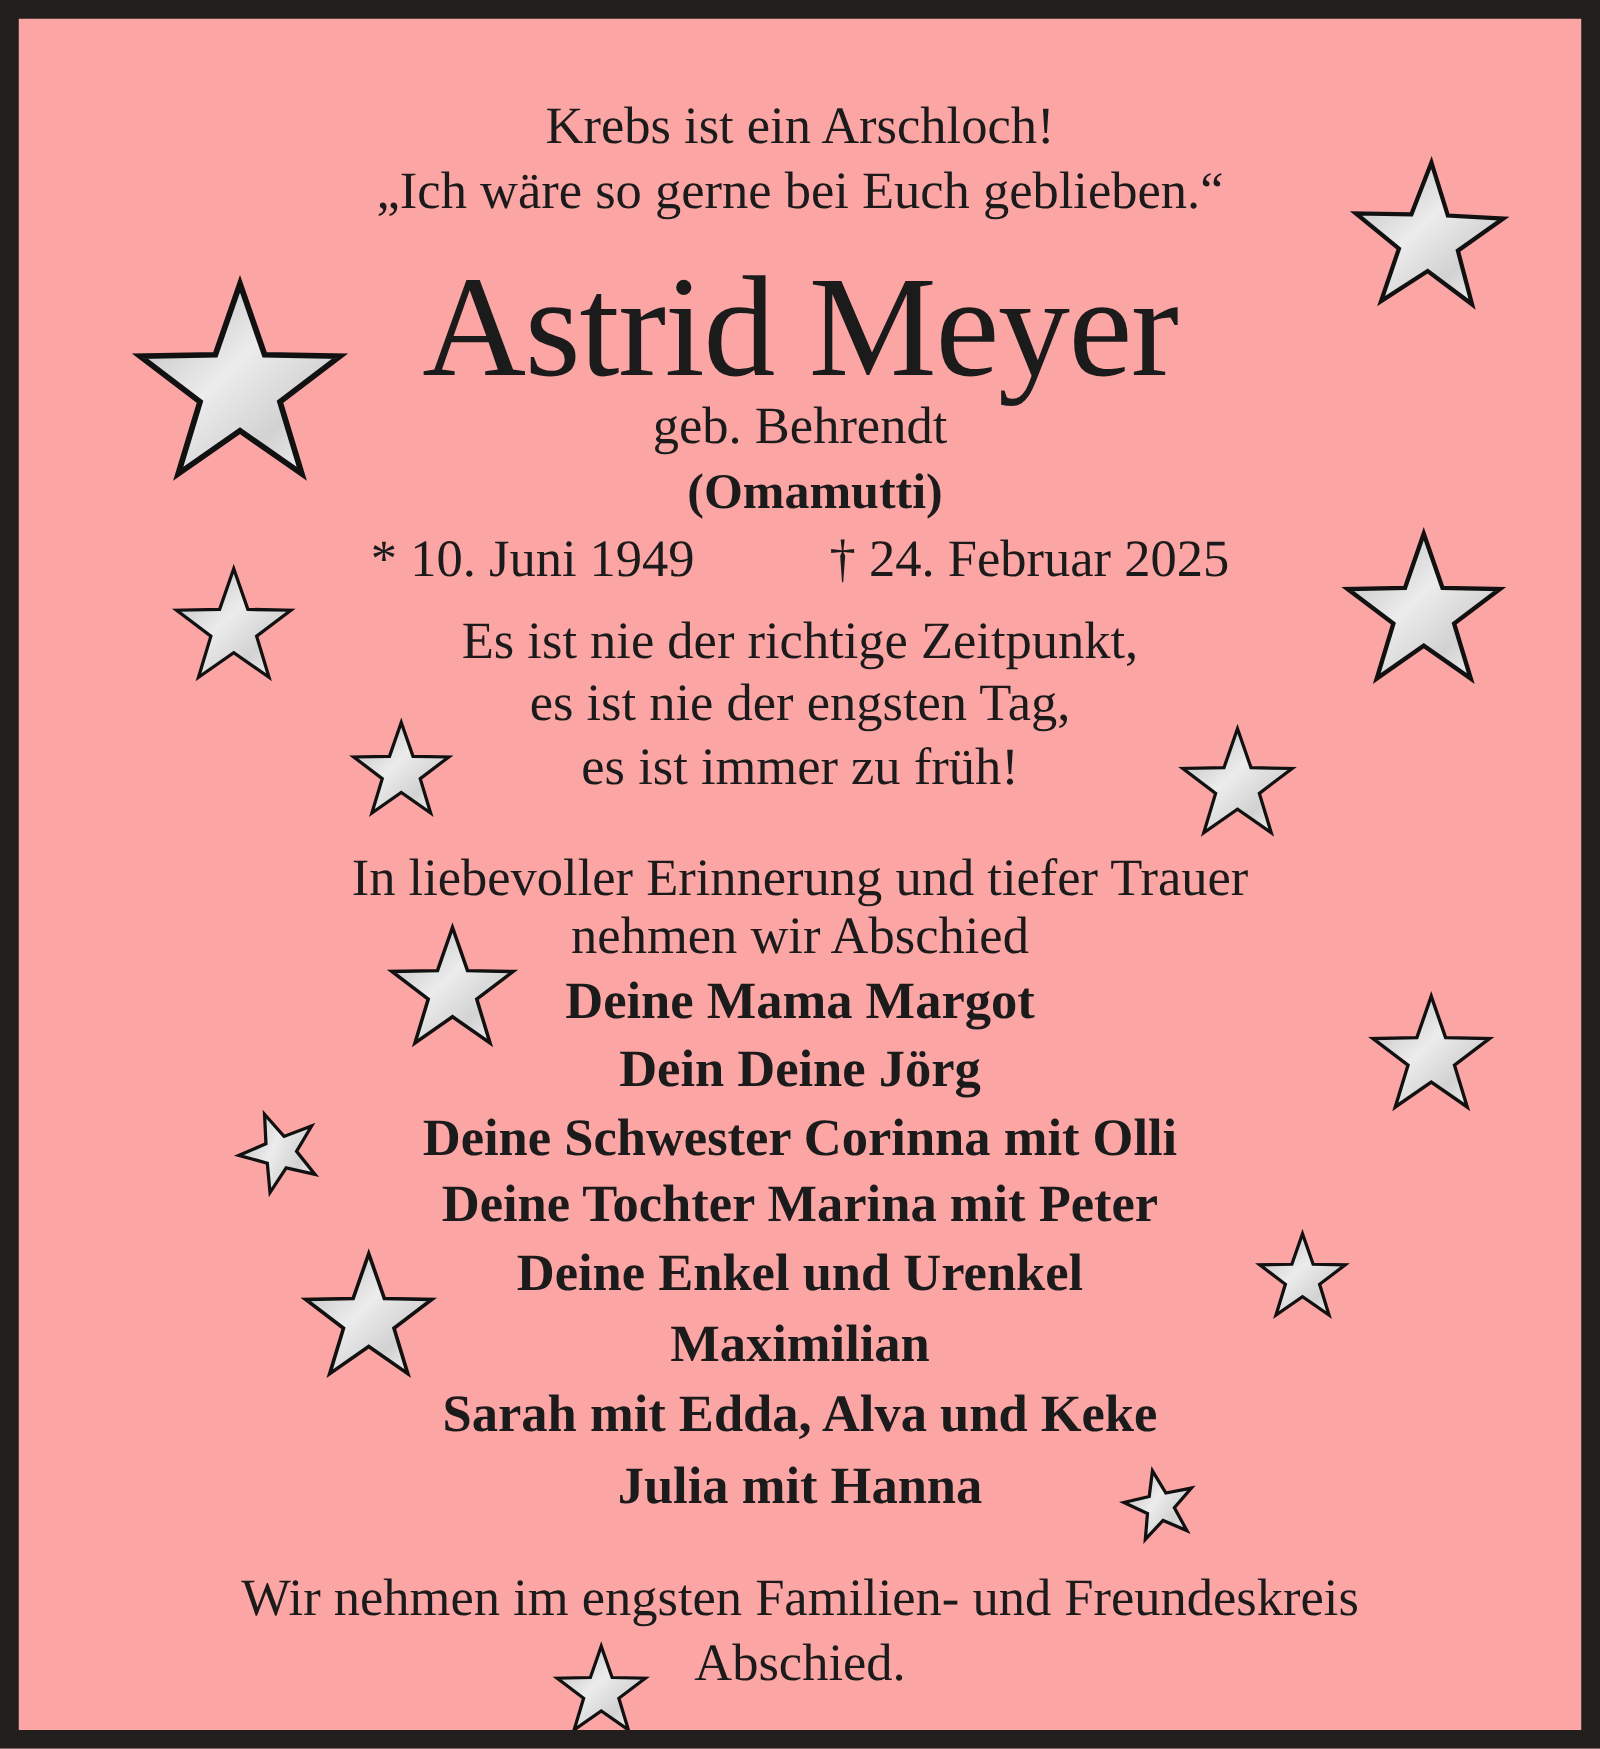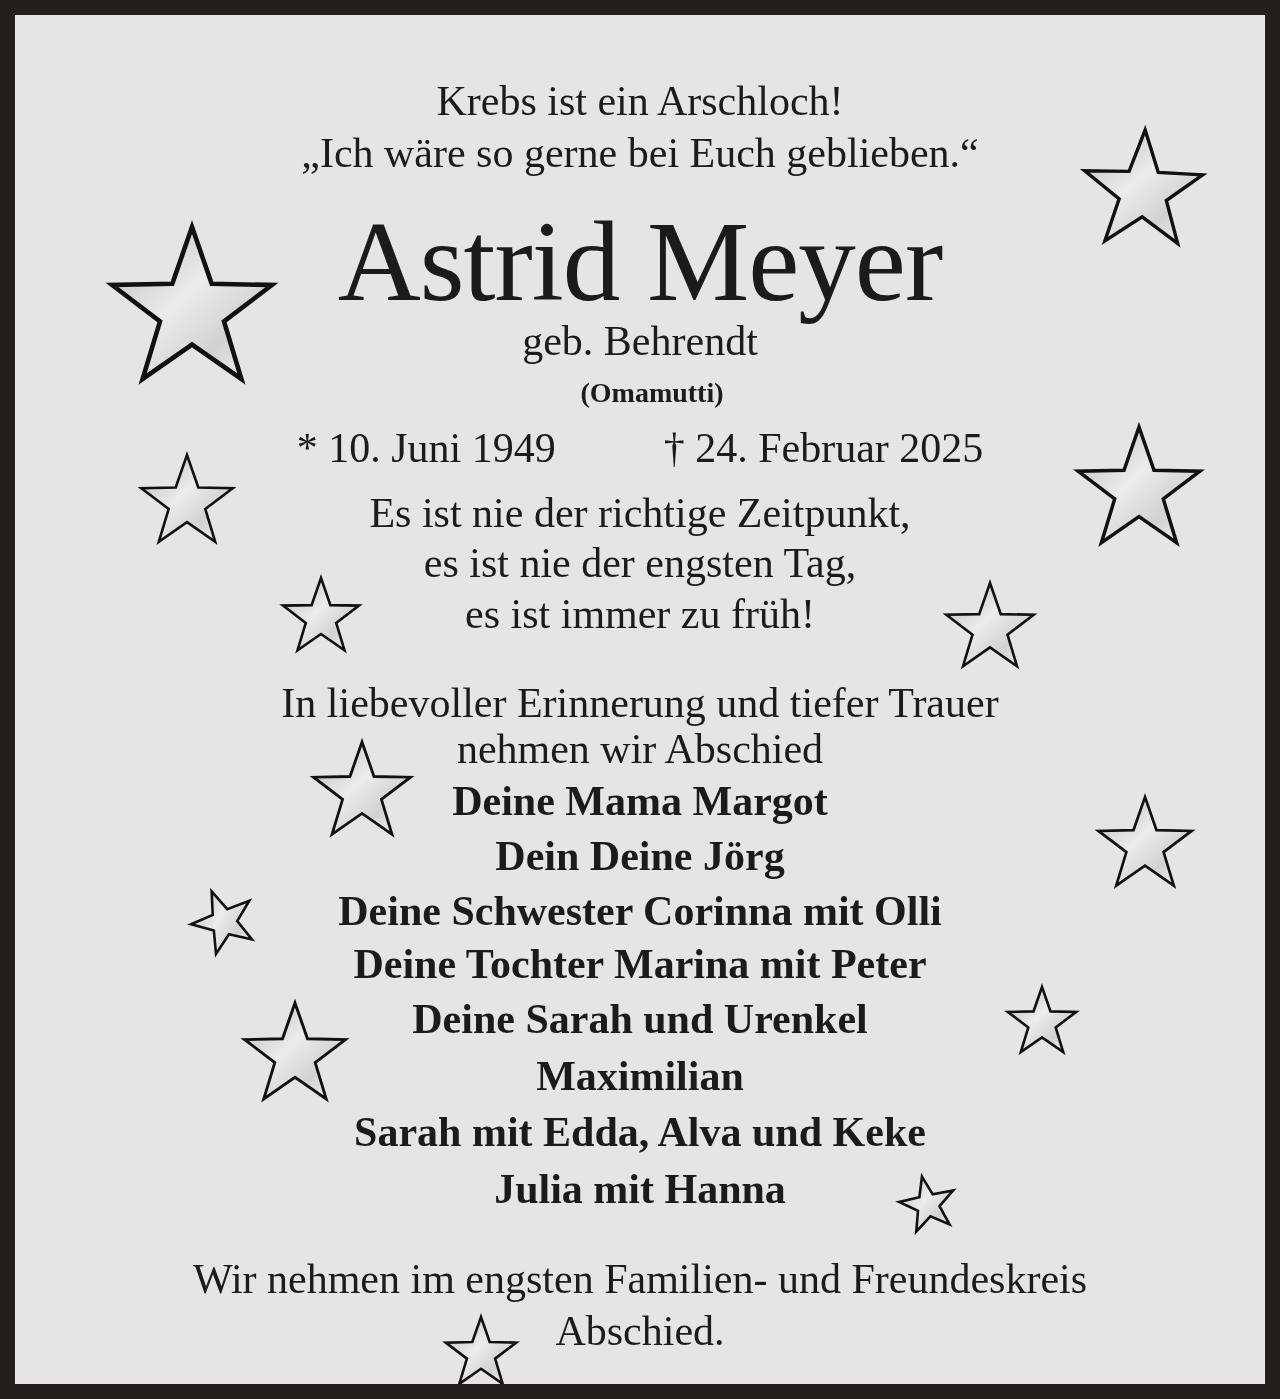--- a/index.html
+++ b/index.html
@@ -1,32 +1,32 @@
 <!DOCTYPE html>
 <html><head>
 <meta charset="utf-8">
 <style>
   html,body{margin:0;padding:0;background:#ffffff;}
   .page{
     position:relative;
     width:1280px;height:1399px;
     box-sizing:border-box;
     border:15px solid #221e1e;
-    background:#e5e5e5;
+    background:#fca5a5;
     font-family:"Liberation Serif","DejaVu Serif",serif;
     color:#1b1b1b;
     overflow:hidden;
   }
   .line{
     position:absolute;left:0;right:0;
     text-align:center;
     white-space:nowrap;
   }
   .fs42{font-size:42px;line-height:50px;}
-  .fs40{font-size:28px;line-height:48px;margin-left:24px;}
+  .fs40{font-size:40px;line-height:48px;margin-left:24px;}
   .bold{font-weight:bold;}
   .title{
     font-size:115px;line-height:115px;
     font-weight:normal;letter-spacing:-1px;
   }
   .date-gap{margin-left:108px;}
   .stars-layer{
     position:absolute;left:0;top:0;
     width:1250px;height:1369px;
     pointer-events:none;
@@ -77,21 +77,21 @@
   <div class="line fs42" style="top:523px">es ist nie der engsten Tag,</div>
   <div class="line fs42" style="top:574px">es ist immer zu früh!</div>
 
   <div class="line fs42" style="top:663px">In liebevoller Erinnerung und tiefer Trauer</div>
   <div class="line fs42" style="top:709px">nehmen wir Abschied</div>
 
   <div class="line fs42 bold" style="top:761px">Deine Mama Margot</div>
   <div class="line fs42 bold" style="top:816px">Dein Deine Jörg</div>
   <div class="line fs42 bold" style="top:871px">Deine Schwester Corinna mit Olli</div>
   <div class="line fs42 bold" style="top:924px">Deine Tochter Marina mit Peter</div>
-  <div class="line fs42 bold" style="top:979px">Deine Sarah und Urenkel</div>
+  <div class="line fs42 bold" style="top:979px">Deine Enkel und Urenkel</div>
   <div class="line fs42 bold" style="top:1036px">Maximilian</div>
   <div class="line fs42 bold" style="top:1092px">Sarah mit Edda, Alva und Keke</div>
   <div class="line fs42 bold" style="top:1149px">Julia mit Hanna</div>
 
   <div class="line fs42" style="top:1239px">Wir nehmen im engsten Familien- und Freundeskreis</div>
   <div class="line fs42" style="top:1291px">Abschied.</div>
 
 </div>
 
 </body></html>

